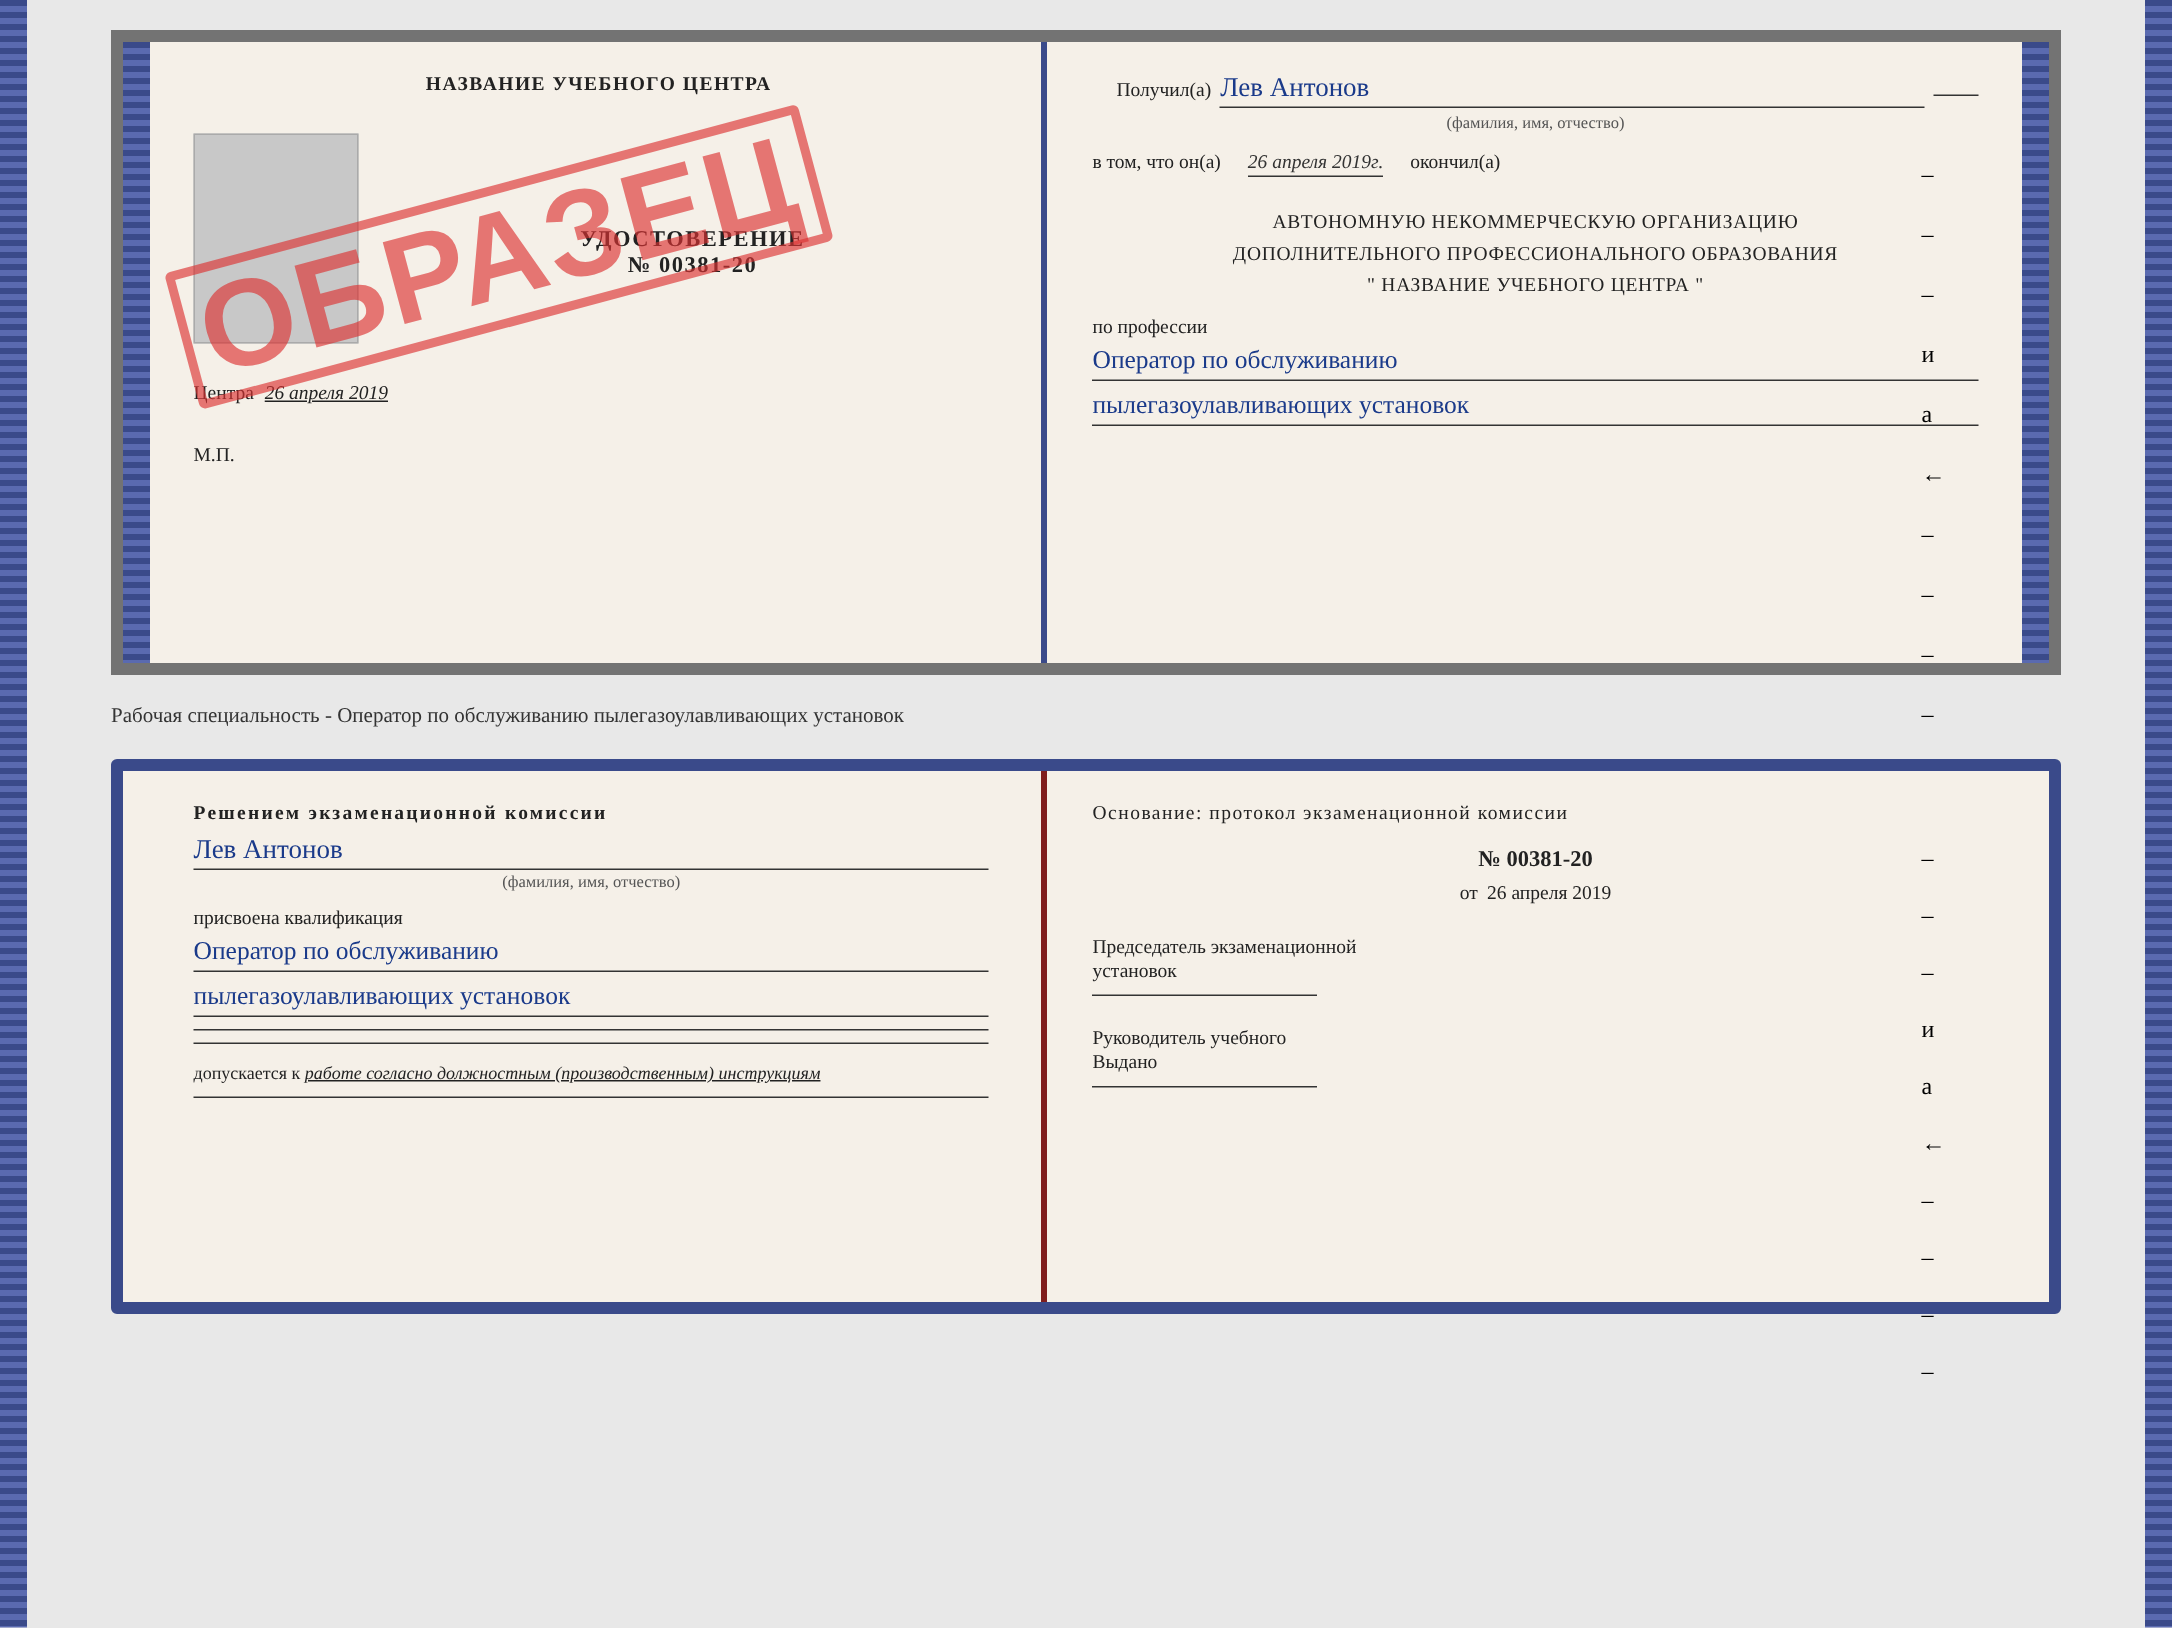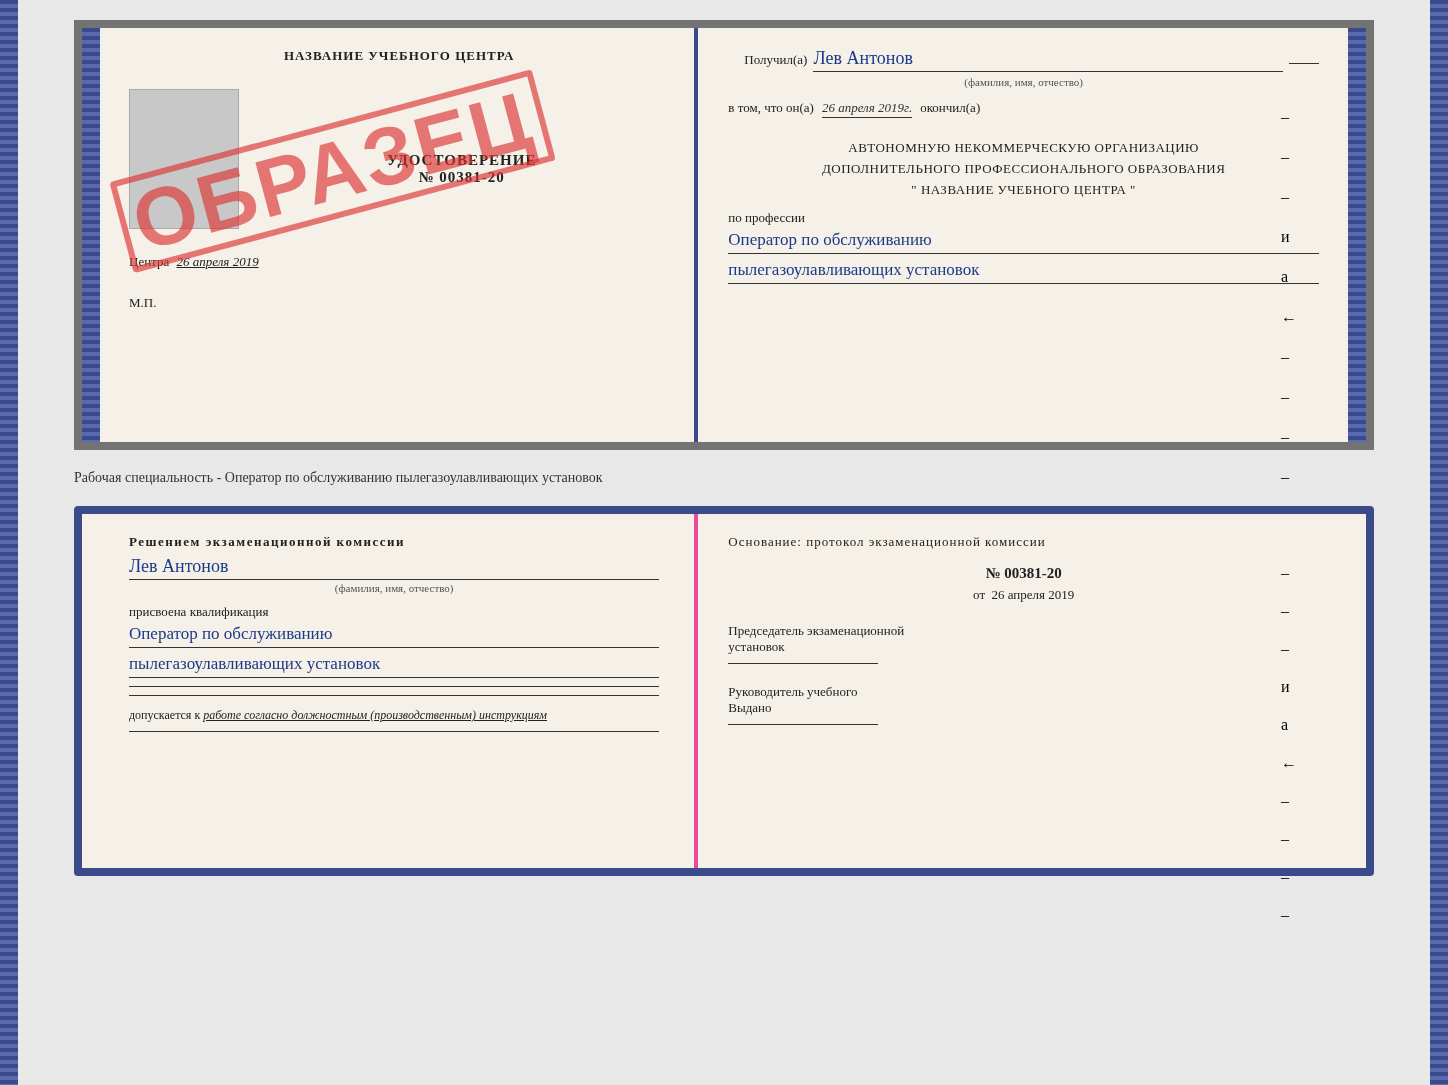--- a/index.html
+++ b/index.html
@@ -189,21 +189,21 @@
       margin-top: 1px;
       margin-bottom: 12px;
     }
 
     .vtom-line {
       font-size: 13px;
       color: #222;
       margin-bottom: 20px;
       display: flex;
       align-items: baseline;
-      gap: 8px;
+      gap: 18px;
       font-family: Liberation Serif, serif;
     }
 
     .date-value {
       font-style: italic;
       font-size: 13px;
       color: #333;
       border-bottom: 1px solid #333;
       padding-bottom: 1px;
     }
@@ -260,21 +260,21 @@
       display: flex;
       width: 100%;
       background: #f5f0e8;
       border: 8px solid #3a4a8a;
       border-radius: 4px;
       min-height: 370px;
     }
 
     .lower-left {
       width: 48%;
-      border-right: 4px solid #ec4899;
+      border-right: 4px solid #7f1d1d;
       padding: 20px 25px;
       position: relative;
     }
 
     .lower-right {
       width: 52%;
       padding: 20px 25px 20px 30px;
       position: relative;
     }
 

